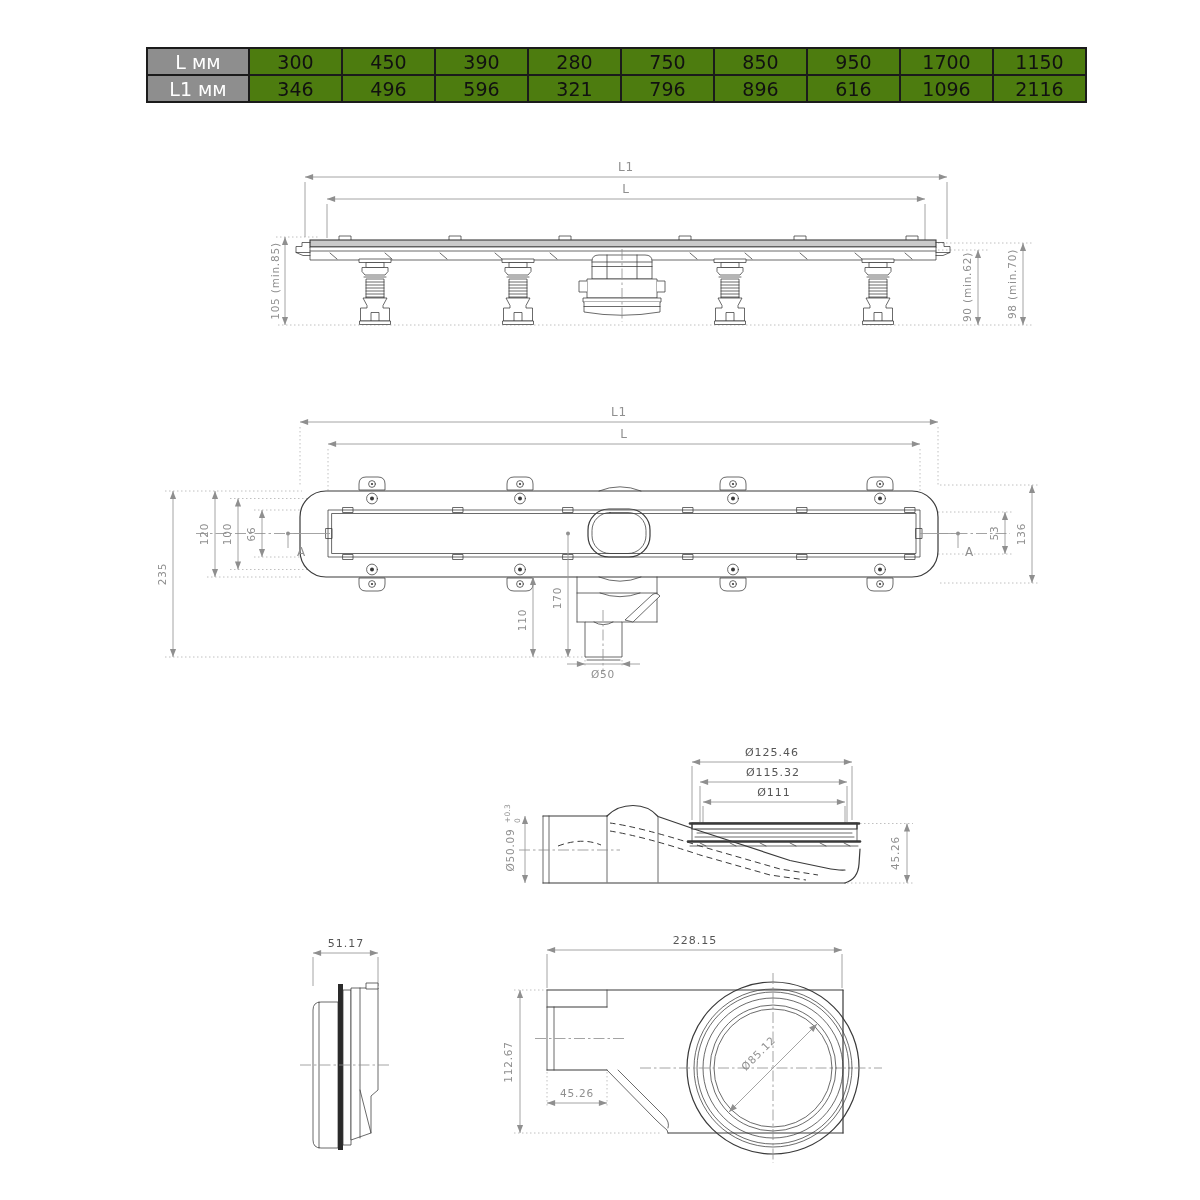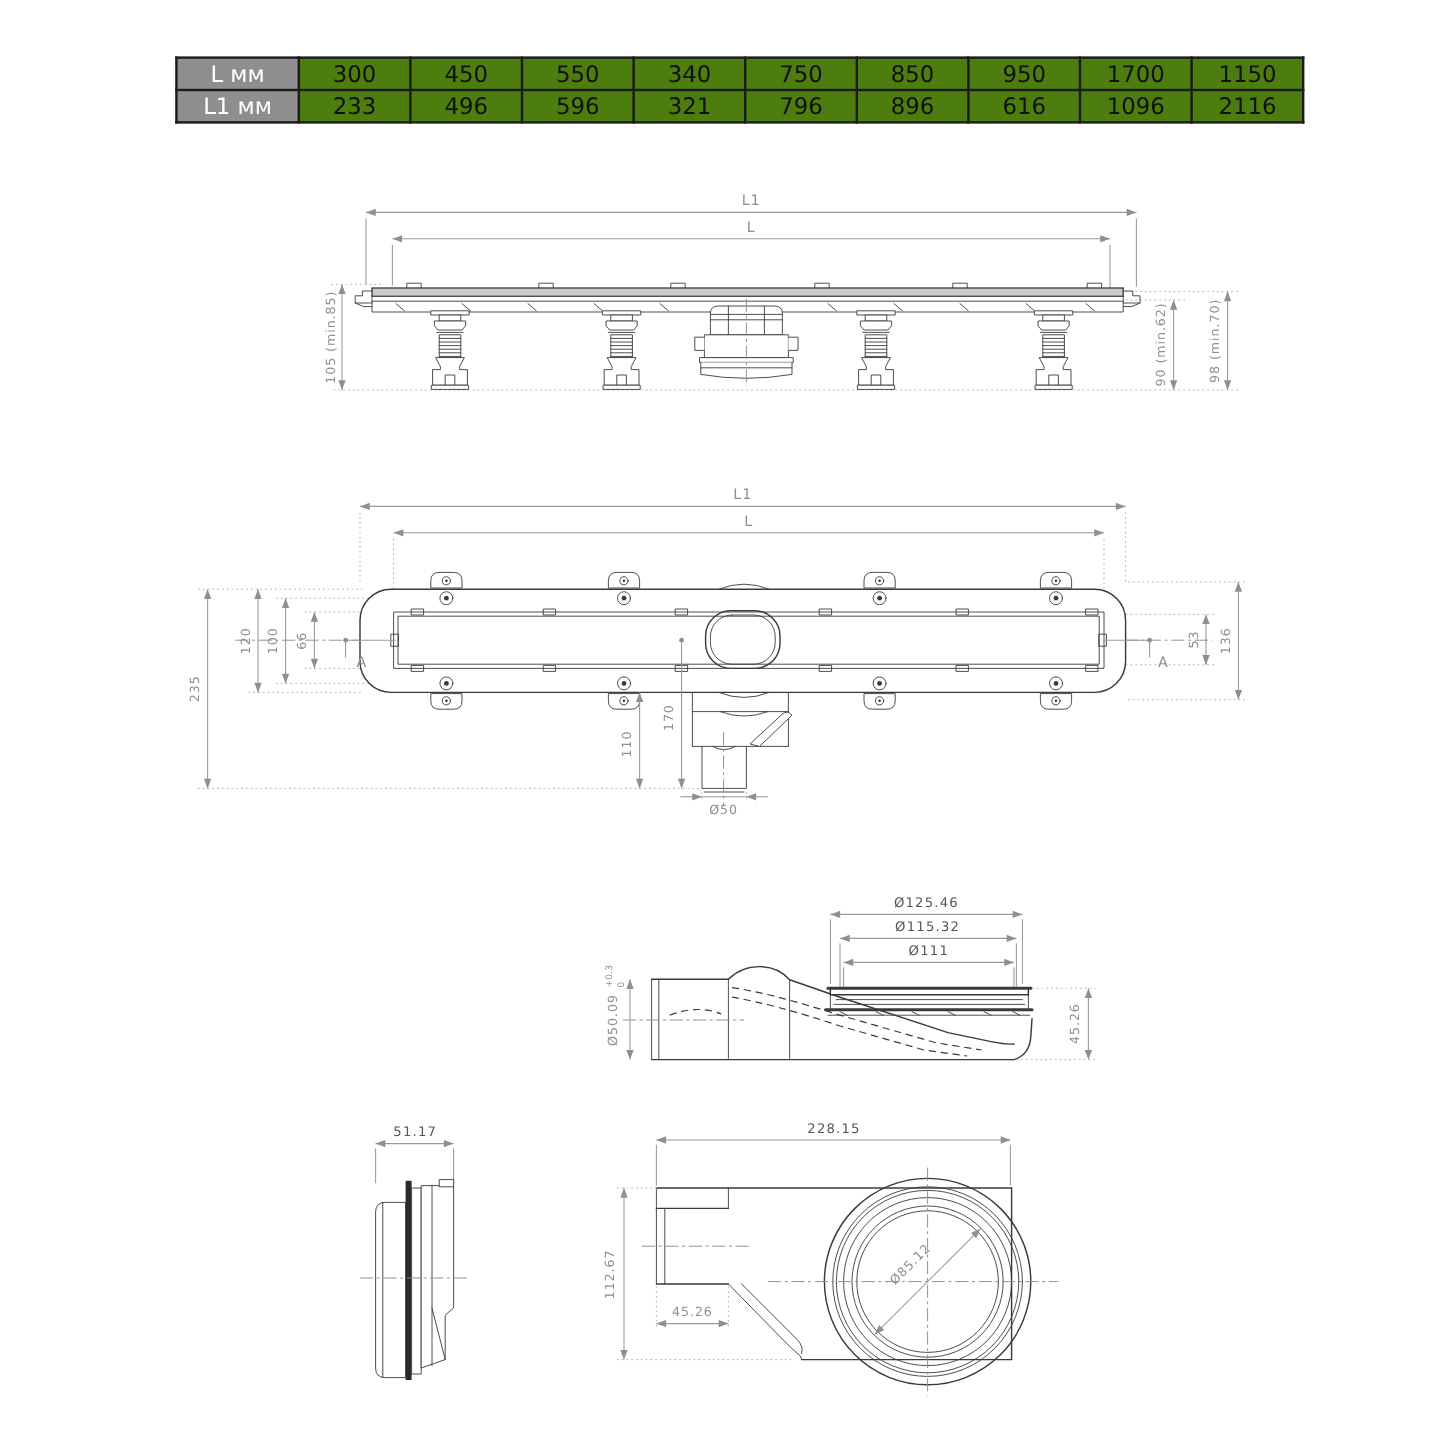--- a/index.html
+++ b/index.html
@@ -30,31 +30,31 @@
 <body>
 
 <div id="page">
 
 <table id="size-table">
   <tbody>
         <tr>
     <td class="hd">L мм</td>
     <td>300</td>
     <td>450</td>
-    <td>550</td>
-    <td>340</td>
+    <td>390</td>
+    <td>280</td>
     <td>750</td>
     <td>850</td>
     <td>950</td>
     <td>1700</td>
     <td>1150</td>
   </tr>
   <tr>
     <td class="hd">L1 мм</td>
-    <td>233</td>
+    <td>346</td>
     <td>496</td>
     <td>596</td>
     <td>321</td>
     <td>796</td>
     <td>896</td>
     <td>616</td>
     <td>1096</td>
     <td>2116</td>
   </tr>
 </tbody>

